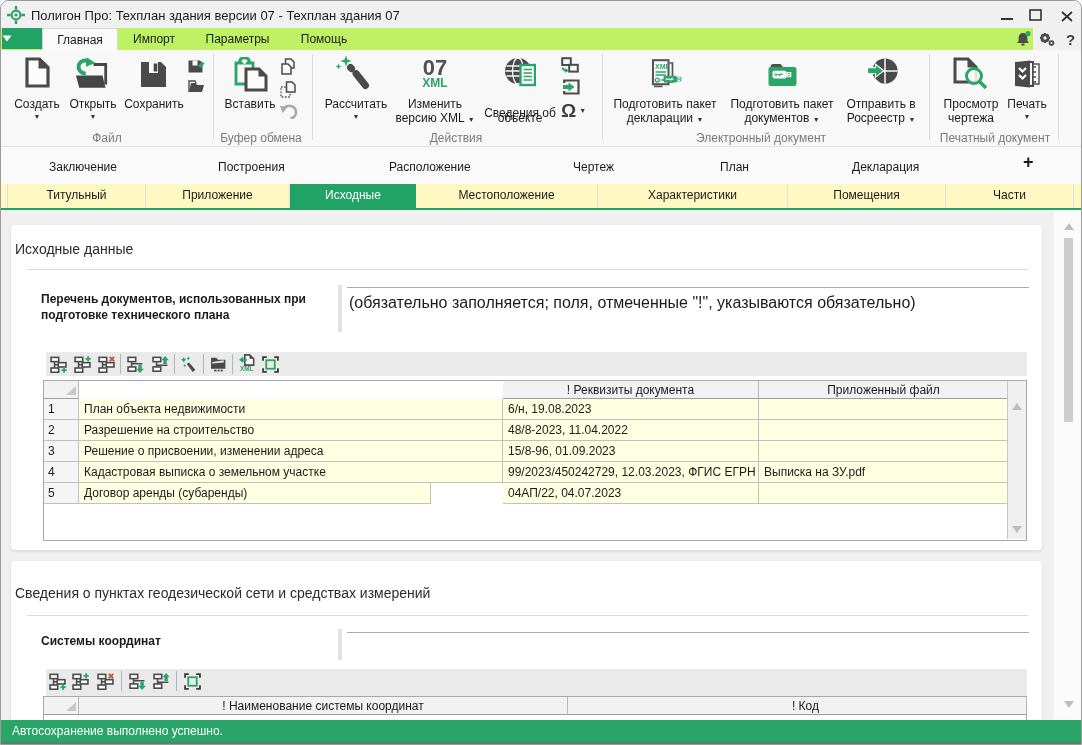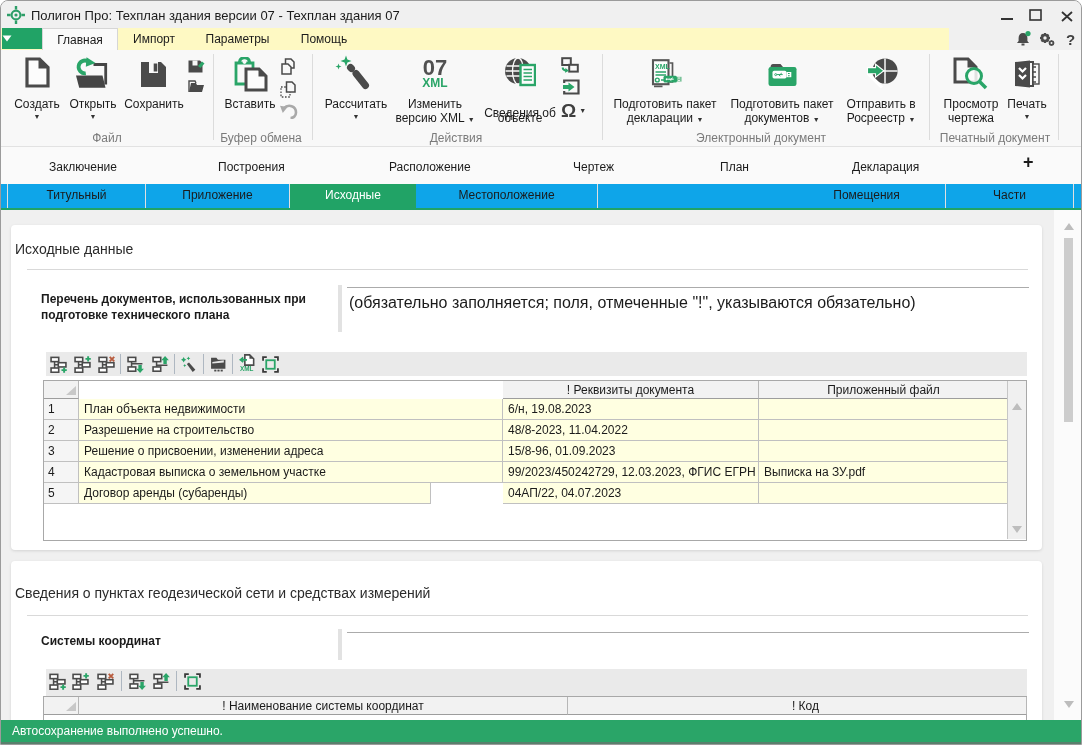--- a/index.html
+++ b/index.html
@@ -4,35 +4,35 @@
 <style>
 * { margin:0; padding:0; box-sizing:border-box; }
 html,body { width:1082px; height:745px; overflow:hidden; font-family:"Liberation Sans", sans-serif; }
 #win { position:relative; width:1082px; height:745px; background:#f0f0f0; border:1px solid #9b9b9b; border-radius:8px 8px 0 0; overflow:hidden; }
 
 #titlebar { position:absolute; left:0; top:0; width:100%; height:28px; background:#f0f0f0; }
 #appicon { position:absolute; left:5px; top:4px; }
 #title { position:absolute; left:30px; top:7px; font-size:13px; color:#1b1b1b; }
 .wbtn { position:absolute; top:0; height:28px; color:#222; }
 
-#menurow { position:absolute; left:0px; top:27px; width:948px; height:22px; background:#fef9c3; }
+#menurow { position:absolute; left:0px; top:27px; width:1032px; height:22px; background:#bef264; }
 #greenbtn { position:absolute; left:1px; top:0px; width:40px; height:21px; background:#21a366; color:#fff; text-align:center; font-size:8px; line-height:21px; }
 .mtab { position:absolute; top:0; height:22px; line-height:22px; font-size:12px; color:#1b1b1b; text-align:center; }
 .mtab.active { background:#fafafa; border:1px solid #d6d6d6; border-bottom:none; }
 
 #ribbon { position:absolute; left:0px; top:49px; width:1080px; height:97px; background:#f8f8f8; border-bottom:1px solid #e2e2e2; }
 .rsep { position:absolute; top:4px; width:1px; height:86px; background:#dcdcdc; }
 .glabel { position:absolute; top:81px; font-size:12px; color:#7a7a7a; text-align:center; }
 .rbtn { position:absolute; top:4px; text-align:center; font-size:12px; color:#1b1b1b; }
 .rbtn .cap { position:absolute; width:100%; left:0; }
 .dd { font-size:7px; color:#333; letter-spacing:0; }
 
 #tabrow1 { position:absolute; left:0px; top:146px; width:1080px; height:38px; background:#fafafa; }
 .t1 { position:absolute; top:13px; font-size:12px; color:#1b1b1b; }
-#tabrow2 { position:absolute; left:0px; top:183px; width:1080px; height:24px; background:#0ea5e9; }
+#tabrow2 { position:absolute; left:0px; top:183px; width:1080px; height:24px; background:#fef9c3; }
 .t2 { position:absolute; top:0; height:24px; line-height:23px; font-size:12px; color:#1b1b1b; text-align:center; border-right:1px solid #e0e0e0; }
 .t2.first { border-left:1px solid #e0e0e0; }
 .t2.active { background:#21a366; color:#fff; border:none; }
 #greenline { position:absolute; left:0px; top:207px; width:1082px; height:3px; background:#21a366; }
 
 #content { position:absolute; left:0px; top:209px; width:1080px; height:511px; background:#f0f0f0; }
 .panel { position:absolute; left:10px; width:1031px; background:#fff; border-radius:4px; box-shadow:0 1px 3px rgba(0,0,0,0.12); }
 #p1 { top:15px; height:325px; }
 #p2 { top:351px; height:170px; border-radius:4px 4px 0 0; }
 .phead { position:absolute; left:4px; font-size:14px; color:#2b2b2b; }
@@ -316,20 +316,21 @@
     <div class="t1" style="left:719px;">План</div>
     <div class="t1" style="left:851px;">Декларация</div>
     <div class="t1" style="left:1022px; font-size:18px; top:5px; color:#1b1b1b; font-weight:bold;">+</div>
   </div>
 
   <div id="tabrow2">
     <div class="t2 first" style="left:6px; width:139px;">Титульный</div>
     <div class="t2" style="left:145px; width:144px;">Приложение</div>
     <div class="t2 active" style="left:289px; width:126px;">Исходные</div>
     <div class="t2" style="left:415px; width:182px;">Местоположение</div>
+    <div class="t2" style="left:597px; width:190px;">Характеристики</div>
     <div class="t2" style="left:787px; width:158px;">Помещения</div>
     <div class="t2" style="left:945px; width:128px;">Части</div>
   </div>
   <div id="greenline"></div>
 
   <div id="content">
     <div class="panel" id="p1">
       <div class="phead" style="top:16px;">Исходные данные</div>
       <div class="phr" style="top:44px;"></div>
       <div class="blabel" style="left:30px; top:66px; width:300px;">Перечень документов, использованных при подготовке технического плана</div>

